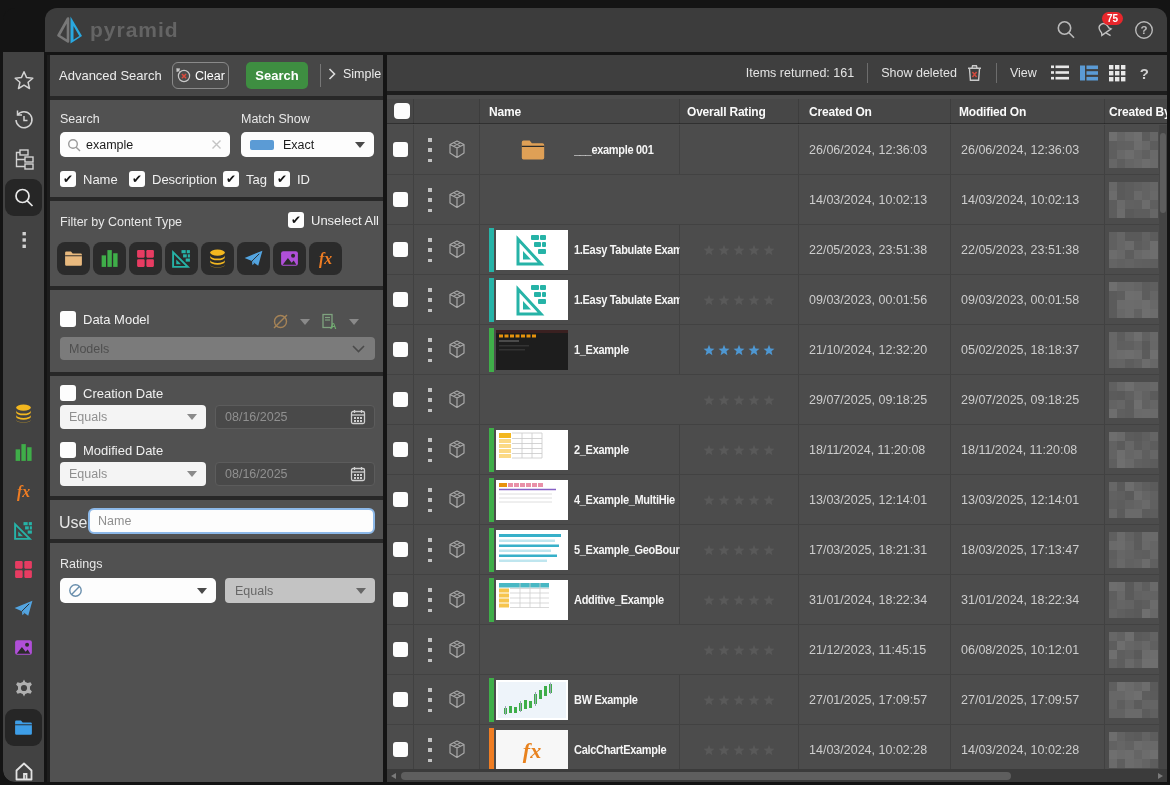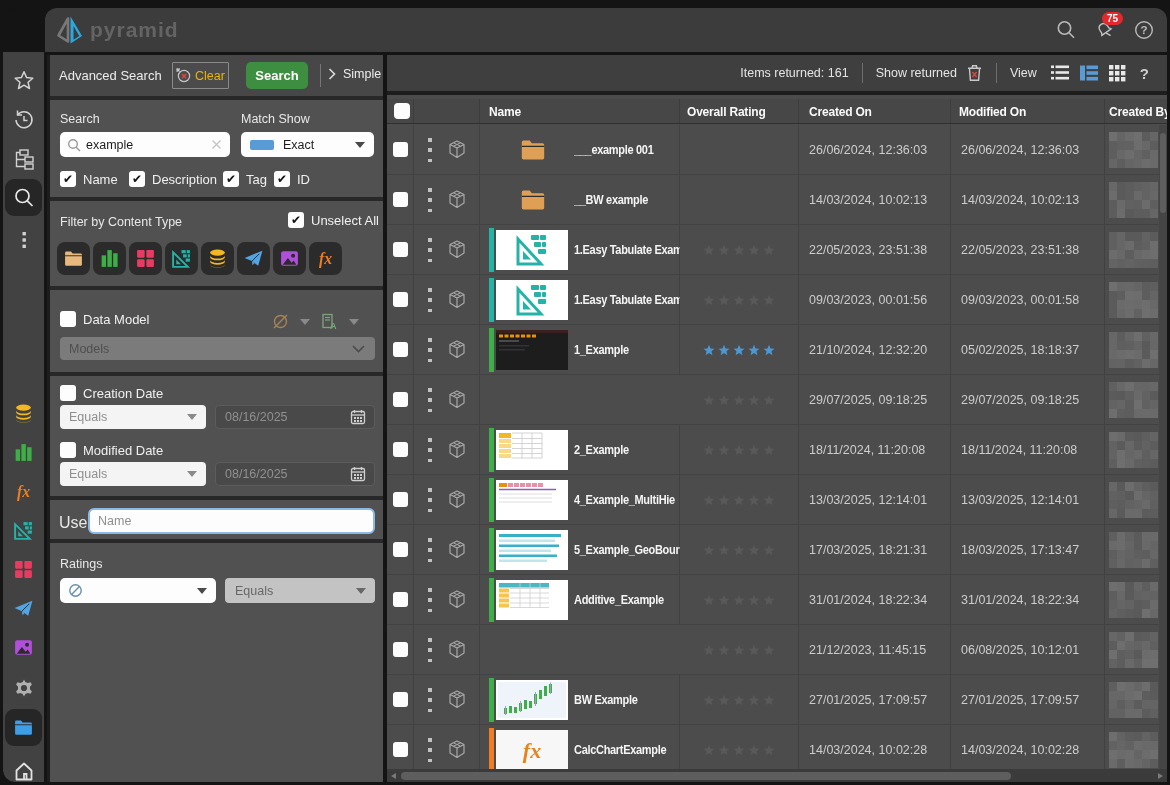--- a/index.html
+++ b/index.html
@@ -20,21 +20,21 @@
   .rail { position:absolute; left:0; top:44px; width:41px; height:730px; background:#424242; border-radius:0 0 0 12px; }
   .rail-item { position:absolute; left:2px; width:37px; height:37px; display:flex; align-items:center; justify-content:center; border-radius:9px; }
   .rail-item.active { background:#262626; }
 
   
   .panel { position:absolute; left:44px; top:47px; width:336px; height:727px; background:#515151; border-left:3px solid #1d1d1d; }
   .p-inner { position:absolute; left:0; top:0; width:333px; height:727px; }
   .p-sep { position:absolute; left:0; width:333px; height:4px; background:#282828; }
   .p-head { position:absolute; left:0; top:0; width:333px; height:41px; background:#474747; }
   .p-title { position:absolute; left:9px; top:13px; font-size:13px; color:#ececec; }
-  .btn-clear { position:absolute; left:122px; top:7px; width:57px; height:27px; background:#4b4b4b; border:1px solid #8a8a8a; border-radius:1px; color:#eab308; font-size:12.5px; display:flex; align-items:center; justify-content:center; gap:4px; }
+  .btn-clear { position:absolute; left:122px; top:7px; width:57px; height:27px; background:#4b4b4b; border:1px solid #8a8a8a; border-radius:6px; color:#ffffff; font-size:12.5px; display:flex; align-items:center; justify-content:center; gap:4px; }
   .btn-search { position:absolute; left:196px; top:7px; width:62px; height:27px; background:#3e8e41; border-radius:5px; color:#fff; font-size:13px; font-weight:bold; display:flex; align-items:center; justify-content:center; }
   .p-head-sep { position:absolute; left:270px; top:9px; width:1px; height:23px; background:#777; }
   .simple-toggle { position:absolute; left:278px; top:12px; display:flex; align-items:center; gap:7px; color:#ececec; font-size:12.5px; }
 
   .p-label { position:absolute; font-size:12.5px; color:#e8e8e8; }
 
   .inp { position:absolute; background:#fdfdfd; border-radius:5px; display:flex; align-items:center; font-size:12.5px; color:#222; }
   .chk { width:16px; height:16px; background:#fdfdfd; border-radius:3px; display:inline-flex; align-items:center; justify-content:center; flex:none; }
   .chk .tick { font-size:12px; font-weight:bold; color:#111; line-height:1; font-family:'DejaVu Sans', sans-serif; }
   .chk-row { position:absolute; display:flex; align-items:center; font-size:13px; color:#f0f0f0; }
@@ -547,21 +547,21 @@
         <span class="chev" style="border-top-color:#676767;"></span>
       </div>
     </div>
    </div>
   </div>
 
   <div class="main">
     <div class="toolbar">
       <span>Items returned: 161</span>
       <span class="tb-sep"></span>
-      <span>Show returned</span>
+      <span>Show deleted</span>
       <svg width="17" height="18" viewBox="0 0 17 18" style="margin-left:-4px;">
           <path d="M3.5 5 L4.4 16.3 L12.6 16.3 L13.5 5" fill="none" stroke="#c9c9c9" stroke-width="1.4"></path>
           <line x1="2" y1="4.2" x2="15" y2="4.2" stroke="#c9c9c9" stroke-width="1.5"></line>
           <path d="M6 4 L6.6 1.8 L10.4 1.8 L11 4" fill="none" stroke="#c9c9c9" stroke-width="1.4"></path>
           <path d="M6.4 8 L10.6 13 M10.6 8 L6.4 13" stroke="#cf4a3e" stroke-width="1.6"></path>
         </svg>
       <span class="tb-sep"></span>
       <span>View</span>
       <span class="view-icons">
         <svg width="20" height="18" viewBox="0 0 20 18">
@@ -679,27 +679,20 @@
             <div class="cell c-act">
               <span class="kebab">
                 <i></i>
                 <i></i>
                 <i></i>
               </span>
               <svg class="cube" width="24" height="24" viewBox="0 0 24 24">
                 <path d="M12 3 L19 6.5 L19 15 L12 19.5 L5 15 L5 6.5 Z M5 6.5 L12 10 L19 6.5 M12 10 L12 19.5" fill="none" stroke="#a8a8a8" stroke-width="1.2" stroke-linejoin="round"></path>
                 <path d="M8.5 4.8 L15.5 8.2 M15.5 4.8 L8.5 8.2" stroke="#a8a8a8" stroke-width="1" fill="none"></path>
               </svg>
-            </div>
-            <div class="cell c-name">
-              <span class="fold"><svg width="34" height="28" viewBox="0 0 20 20">
-                  <path d="M2 4.5 Q2 3.3 3.2 3.3 L7.6 3.3 L9.2 5.2 L16.8 5.2 Q18 5.2 18 6.4 L18 15.6 Q18 16.8 16.8 16.8 L3.2 16.8 Q2 16.8 2 15.6 Z" fill="#dfa056"></path>
-                  <path d="M2 7.4 L18 7.4" stroke="#2b2b2b" stroke-width="0.9"></path>
-                </svg></span>
-              <span class="rname">__BW example</span>
             </div>
             <div class="cell c-rate">
               <span class="stars"></span>
             </div>
             <div class="cell c-cre">
               <span class="dt">14/03/2024, 10:02:13</span>
             </div>
             <div class="cell c-mod">
               <span class="dt">14/03/2024, 10:02:13</span>
             </div>

